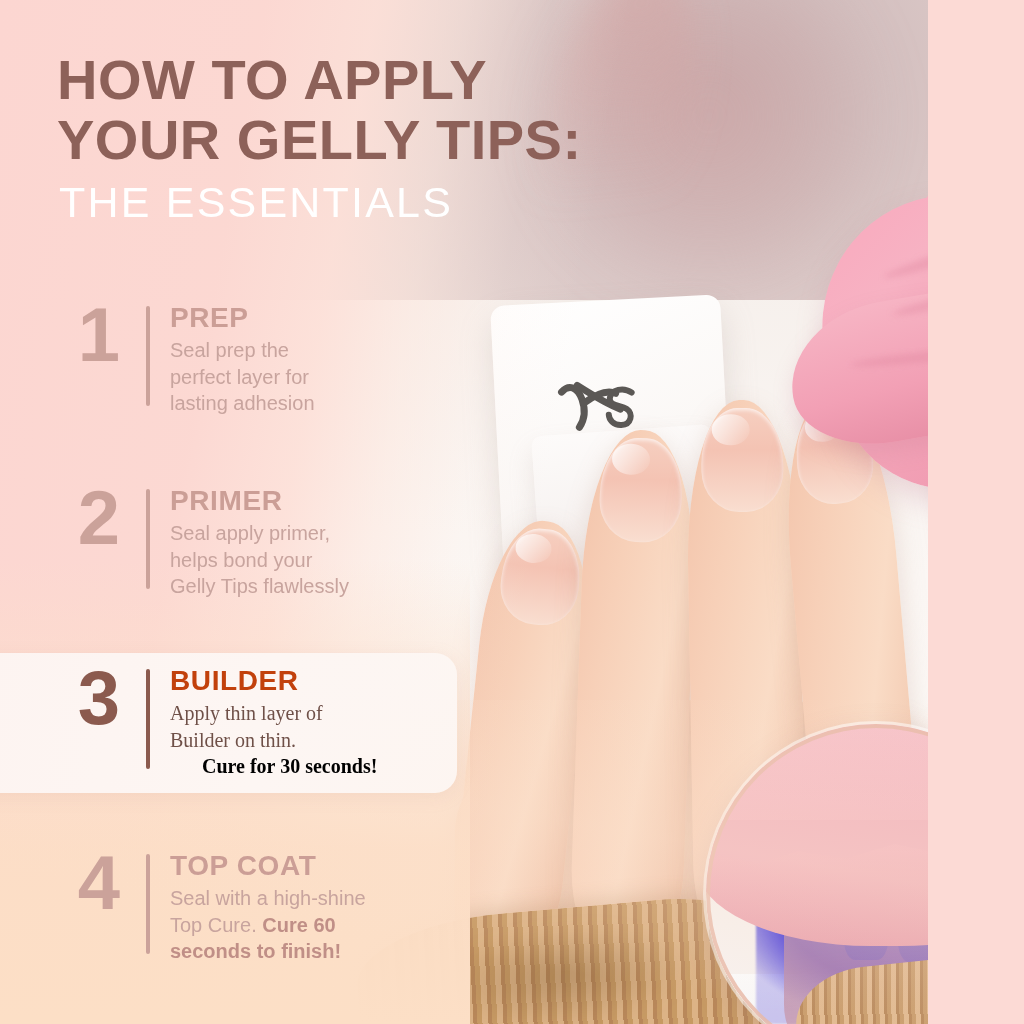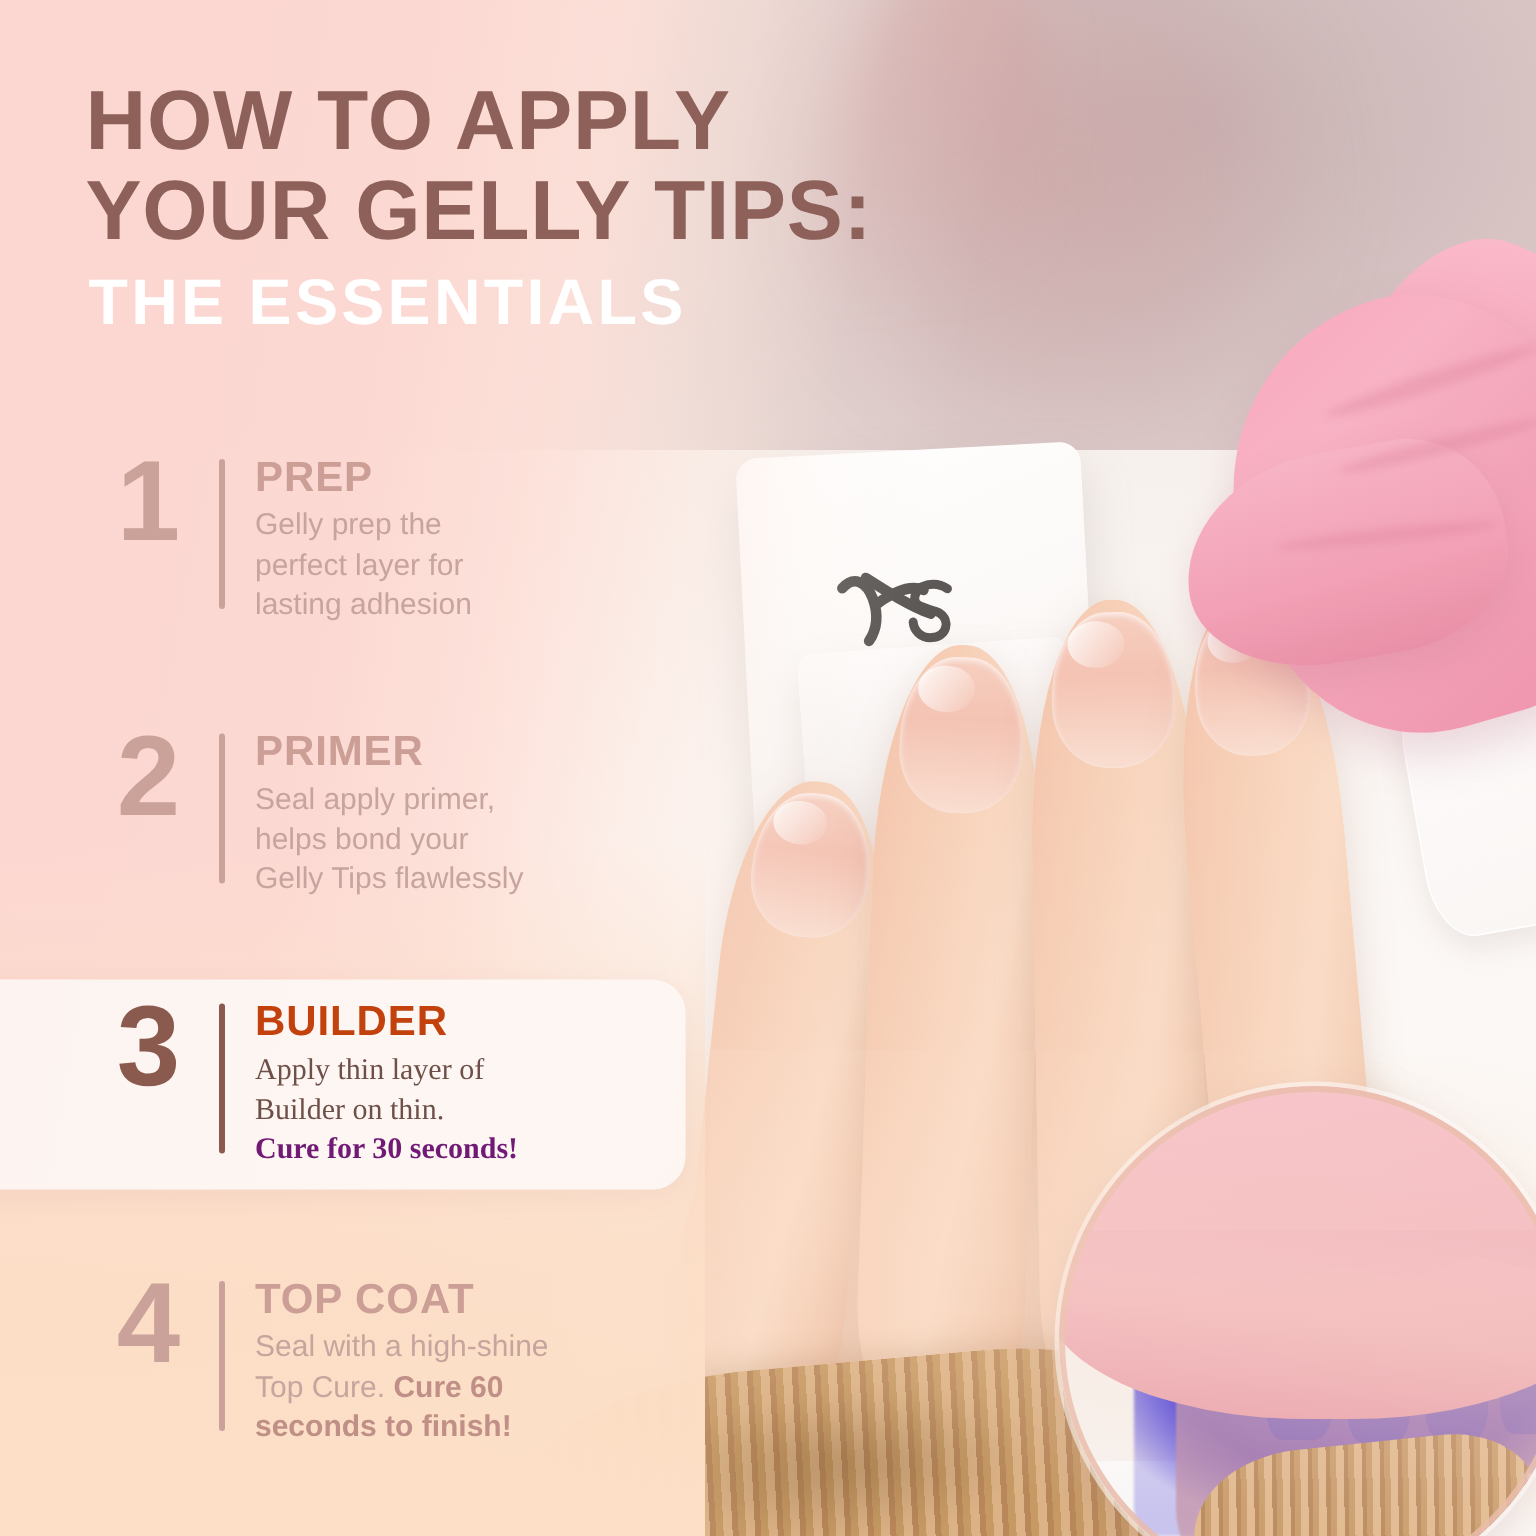--- a/index.html
+++ b/index.html
@@ -2,21 +2,21 @@
 <html><head>
 <meta charset="utf-8">
 <style>
   html,body{margin:0;padding:0;}
   body{
     width:1024px;height:1024px;overflow:hidden;
     font-family:"Liberation Sans", sans-serif;
     background:#fcdad5;
   }
   #poster{
-    position:relative;width:1024px;height:1024px;overflow:hidden;
+    position:relative;width:928px;height:1024px;overflow:hidden;
     background:#fbd9d4;
   }
 
   
   .photo{position:absolute;inset:0;overflow:hidden;}
 
   
   .backdrop{
     position:absolute;inset:0;
     background:
@@ -240,21 +240,21 @@
     letter-spacing:.5px;
     text-transform:uppercase;
   }
   .headline .l2{display:block;}
   .subhead{
     position:absolute;left:59px;top:178px;
     color:#ffffff;
     font-size:43px;
     letter-spacing:2.2px;
     text-transform:uppercase;
-    font-weight:bold;
+    font-weight:normal;
   }
 
   
   .highlight-panel{
     position:absolute;left:-30px;top:653px;width:487px;height:140px;
     background:linear-gradient(100deg,#fdf4f1 0%,#fdf6f3 60%,rgba(253,247,244,.92) 100%);
     border-radius:0 22px 22px 0;
     box-shadow:0 4px 18px rgba(190,150,140,.13);
   }
 
@@ -281,21 +281,21 @@
   #step1 .bar{height:100px;}
   
   #step2{left:60px;top:483px;}
   #step2 .bar{height:100px;}
   
   #step3{left:60px;top:663px;}
   #step3 .num{color:#8b5a4e;}
   #step3 .bar{background:#8b5a4e;height:100px;}
   #step3 .title{color:#c2410c;}
   #step3 .desc{color:#6f5048;font-family:Liberation Serif, serif;}
-  #step3 .desc b{color:#701a75;}
+  #step3 .desc b{color:#000000;margin-left:32px;}
   
   #step4{left:60px;top:848px;}
   #step4 .bar{height:100px;}
   #step4 .desc b{color:#c08f87;}
 </style>
 </head>
 <body>
 
 <div id="poster">
 
@@ -377,21 +377,21 @@
     <div class="subhead">THE ESSENTIALS</div>
 
     <div class="highlight-panel"></div>
 
     <div class="step" id="step1">
       <div class="num">1</div>
       <div class="bar"></div>
       <div class="body">
         <div class="title">PREP</div>
         <div class="desc">
-          <span>Gelly prep the</span><br>
+          <span>Seal prep the</span><br>
           <span>perfect layer for</span><br>
           <span>lasting adhesion</span>
         </div>
       </div>
     </div>
 
     <div class="step" id="step2">
       <div class="num">2</div>
       <div class="bar"></div>
       <div class="body">

